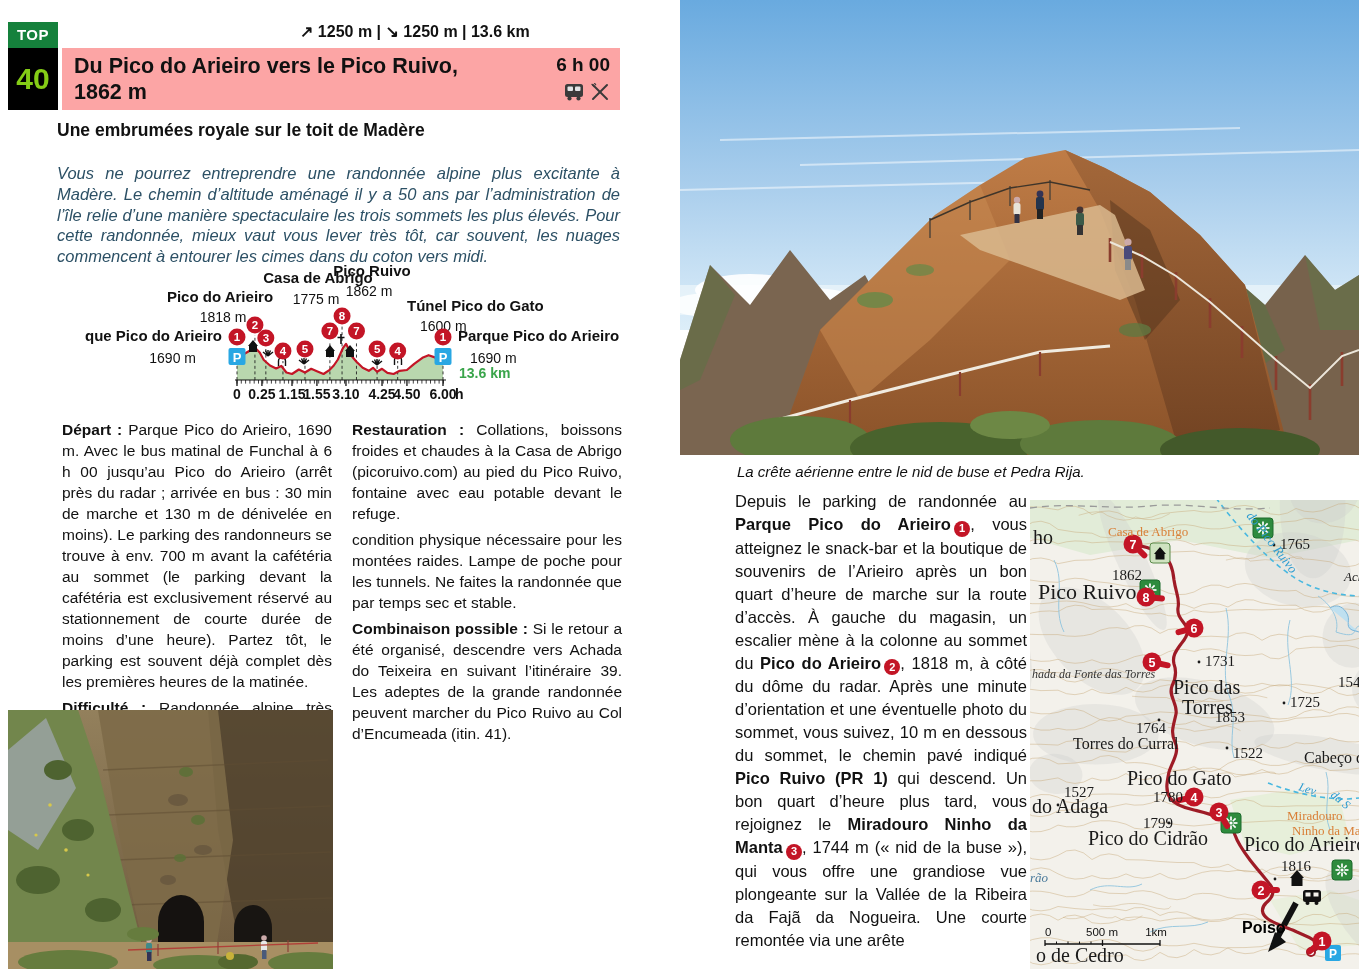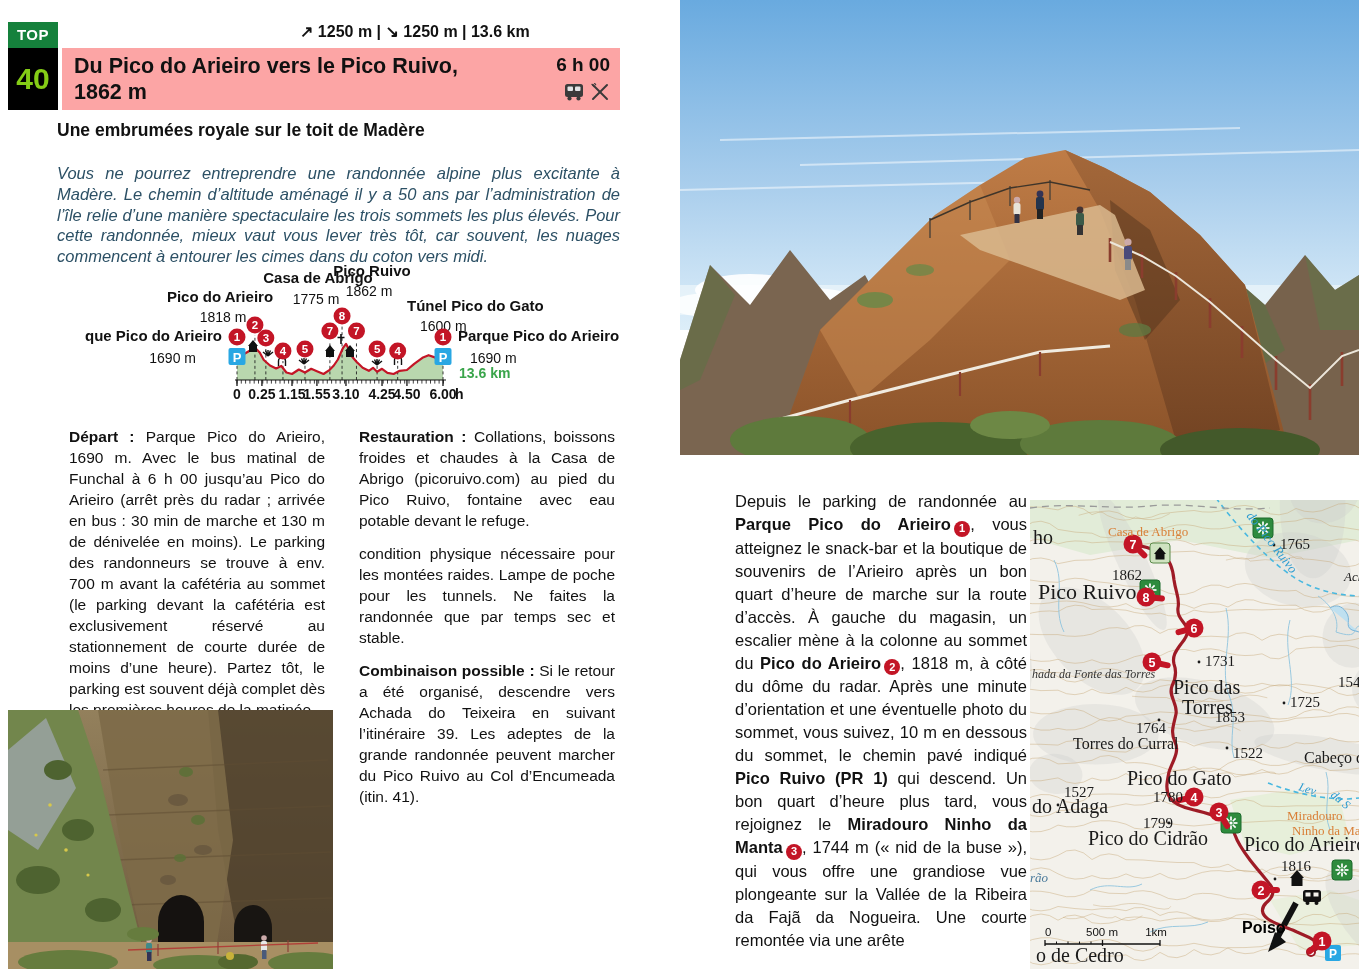--- a/index.html
+++ b/index.html
@@ -21,21 +21,21 @@
   
   #intro-h{left:57px;top:120px;width:560px;font-size:17.5px;font-weight:bold;}
   #intro-p{left:57px;top:145px;width:563px;font-size:16.5px;line-height:20.8px;font-style:italic;
     color:#2c5065;text-align:justify;margin-top:18px;}
   
   #profile{left:85px;top:256px;width:545px;height:152px;}
   
   .infocol{width:280px;font-size:15.5px;line-height:21px;text-align:justify;}
   #col1{left:57px;top:414px;}
   #col2{left:347px;top:414px;}
-  .infocol p{margin:12px;}
+  .infocol p{margin:5px;}
   .lead{font-weight:bold;}
   #tunnel-cap{left:349px;top:872px;width:278px;font-size:15px;line-height:19px;font-style:italic;}
   
   #photo-right{left:680px;top:0;width:679px;height:455px;}
   #photo-left{left:8px;top:710px;width:325px;height:259px;}
   #cap-right{left:737px;top:463px;width:610px;font-size:15px;font-style:italic;}
   
   #story{left:735px;top:490px;width:292px;font-size:16.5px;line-height:23px;text-align:justify;}
   #story b{font-weight:bold;}
   .mk{display:inline-flex;width:16px;height:16px;border-radius:50%;background:#c31526;color:#fff;
@@ -355,20 +355,21 @@
       <ellipse cx="120" cy="440" rx="70" ry="24" fill="#5e7a3c"></ellipse>
       <ellipse cx="260" cy="448" rx="90" ry="26" fill="#49632d"></ellipse>
       <ellipse cx="420" cy="444" rx="80" ry="24" fill="#5e7a3c"></ellipse>
       <ellipse cx="560" cy="450" rx="80" ry="22" fill="#43592a"></ellipse>
       <ellipse cx="330" cy="425" rx="40" ry="14" fill="#6d8845"></ellipse>
       <ellipse cx="195" cy="300" rx="18" ry="8" fill="#6f8747" opacity=".9"></ellipse>
       <ellipse cx="240" cy="270" rx="14" ry="6" fill="#6f8747" opacity=".8"></ellipse>
       <ellipse cx="455" cy="330" rx="16" ry="7" fill="#607841" opacity=".8"></ellipse>
     </g>
   </svg>
+  <div class="abs" id="cap-right">La crête aérienne entre le nid de buse et Pedra Rija.</div>
 
   <svg class="abs" id="photo-left" viewBox="0 0 325 259" preserveAspectRatio="none">
     <defs>
       <linearGradient id="cliff" x1="0" y1="0" x2="0" y2="1">
         <stop offset="0" stop-color="#93805c"></stop>
           <stop offset="1" stop-color="#6e5a3e"></stop>
       </linearGradient>
     </defs>
     <rect width="325" height="259" fill="url(#cliff)"></rect>
     <polygon points="200,0 325,0 325,259 235,259 210,120" fill="#4e3f2b" opacity=".85"></polygon>

